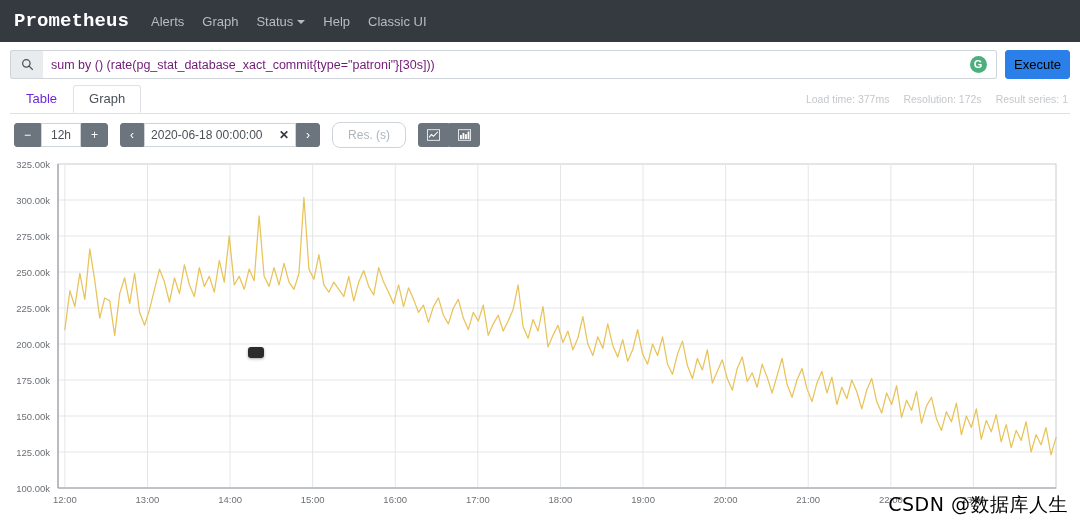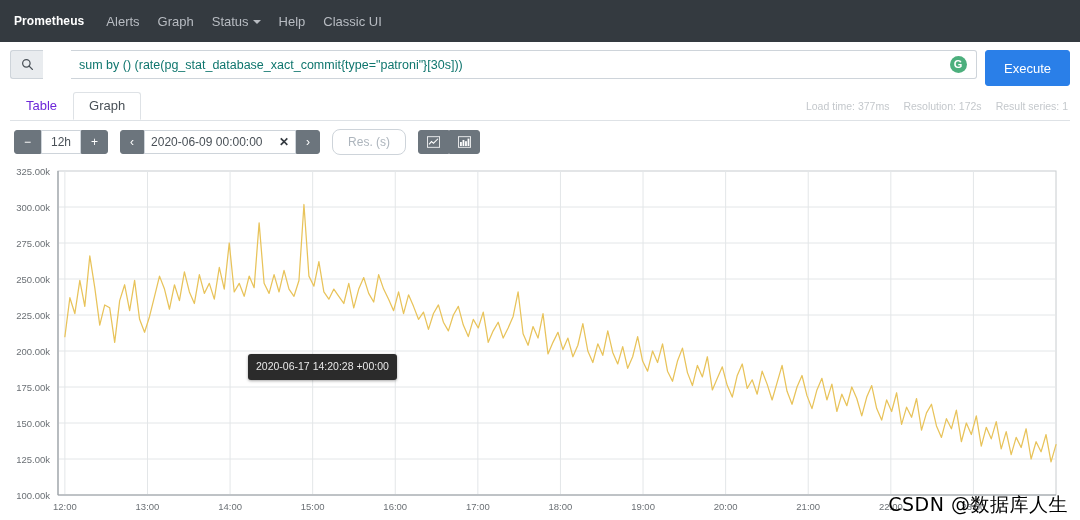--- a/index.html
+++ b/index.html
@@ -22,24 +22,25 @@
   .navbar {
     height: 42px;
     background: #343a40;
     display: flex;
     align-items: center;
     padding: 0 14px;
     box-sizing: border-box;
   }
   .brand {
     color: #ffffff;
-    font-size: 12px;
+    font-size: 19px;
     font-weight: bold;
     margin-right: 22px;
     letter-spacing: .1px;
+    font-family: Liberation Mono, monospace;
   }
   .nav-links {
     display: flex;
     align-items: center;
     gap: 18px;
   }
   .nav-link {
     color: #b8bcc2;
     font-size: 13px;
     text-decoration: none;
@@ -83,24 +84,23 @@
     flex: 1;
     border: 1px solid #ced4da;
     border-left: none;
     border-right: none;
     background: #fff;
     display: flex;
     align-items: center;
     padding: 0 8px;
     font-family: "Liberation Sans", sans-serif;
     font-size: 12.5px;
-    color: #0f766e;
+    color: #701a75;
     overflow: hidden;
     white-space: nowrap;
-    margin-left: 28px;
   }
   .metrics-explore {
     width: 36px;
     border: 1px solid #ced4da;
     border-left: none;
     border-radius: 0 3px 3px 0;
     background: #fff;
     display: flex;
     align-items: center;
     justify-content: center;
@@ -111,26 +111,26 @@
     background: #4caf7d;
     color: #fff;
     font-size: 11px;
     line-height: 17px;
     text-align: center;
     font-weight: bold;
   }
   .execute-btn {
     margin-left: 8px;
     background: #2a7fe8;
-    color: #ffffff;
+    color: #000000;
     border: 1px solid #2a7fe8;
     border-radius: 3px;
     font-size: 13px;
-    padding: 0 18px;
-    height: 36px;
+    padding: 0 8px;
+    height: 29px;
     cursor: pointer;
     font-family: "Liberation Sans", sans-serif;
   }
 
   
   .tabs-row {
     position: relative;
     height: 28px;
     padding: 0 10px;
     box-sizing: border-box;
@@ -318,21 +318,21 @@
 <div class="controls">
   <div class="btn-group">
     <div class="ctl bg-left">−</div>
     <div class="ctl light range-val">12h</div>
     <div class="ctl bg-right">+</div>
   </div>
 
   <div class="btn-group">
     <div class="ctl bg-left">‹</div>
     <div class="ctl light date-val">
-      <span>2020-06-09 00:00:00</span>
+      <span>2020-06-18 00:00:00</span>
       <span class="date-clear">✕</span>
     </div>
     <div class="ctl bg-right">›</div>
   </div>
 
   <div class="res-input" title="Res. (s)">Res. (s)</div>
 
   <div class="chart-toggle">
     <div class="ctl bg-left">
       <svg width="13" height="12" viewBox="0 0 16 14" aria-hidden="true">
@@ -408,17 +408,16 @@
       <text x="880.8137931034482" y="347" text-anchor="middle" class="tick-text">22:00</text>
       <line x1="963.4068965517241" y1="8" x2="963.4068965517241" y2="332" class="grid-line"></line>
       <line x1="963.4068965517241" y1="332" x2="963.4068965517241" y2="336" class="[object Object]"></line>
       <text x="963.4068965517241" y="347" text-anchor="middle" class="tick-text">23:00</text>
       <line x1="48" y1="8" x2="48" y2="332" class="axis-line"></line>
       <line x1="48" y1="332" x2="1046" y2="332" class="axis-line"></line>
       <path d="M54.88,173.60L59.86,134.72L64.84,150.56L69.82,117.44L74.80,143.36L79.79,92.96L84.77,124.64L89.75,162.08L94.73,141.92L99.71,144.80L104.69,179.36L109.67,137.60L114.65,121.76L119.63,147.68L124.61,117.44L129.59,156.32L134.57,169.28L139.55,153.44L144.53,133.28L149.51,113.12L154.49,126.08L159.47,146.24L164.45,121.76L169.43,137.60L174.41,108.80L179.39,128.96L184.38,140.48L189.36,111.68L194.34,130.40L199.32,120.32L204.30,136.16L209.28,104.48L214.26,126.08L219.24,80.00L224.22,128.96L229.20,120.32L234.18,133.28L239.16,113.12L244.14,124.64L249.12,59.84L254.10,120.32L259.08,130.40L264.06,111.68L269.04,128.96L274.02,107.36L279.00,126.08L283.99,133.28L288.97,117.44L293.95,41.50L298.93,113.12L303.91,123.20L308.89,98.72L313.87,128.96L318.85,136.16L323.83,126.08L328.81,133.28L333.79,140.48L338.77,120.32L343.75,144.80L348.73,126.08L353.71,114.56L358.69,130.40L363.67,139.04L368.65,111.68L373.63,126.08L378.61,136.16L383.60,147.68L388.58,128.96L393.56,150.56L398.54,131.84L403.52,143.36L408.50,156.32L413.48,149.12L418.46,166.40L423.44,150.56L428.42,141.92L433.40,159.20L438.38,167.84L443.36,152.00L448.34,143.36L453.32,162.08L458.30,173.60L463.28,156.32L468.26,164.96L473.24,149.12L478.22,179.36L483.20,167.84L488.19,159.20L493.17,175.04L498.15,164.96L503.13,153.44L508.11,128.96L513.09,170.72L518.07,182.24L523.05,163.52L528.03,175.04L533.01,150.56L537.99,190.88L542.97,179.36L547.95,169.28L552.93,186.56L557.91,175.04L562.89,193.76L567.87,182.24L572.85,160.64L577.83,188.00L582.81,199.52L587.80,180.80L592.78,192.32L597.76,167.84L602.74,189.44L607.72,200.96L612.70,183.68L617.68,205.28L622.66,193.76L627.64,173.60L632.62,198.08L637.60,208.16L642.58,188.00L647.56,199.52L652.54,180.80L657.52,208.16L662.50,218.24L667.48,198.08L672.46,185.12L677.44,209.60L682.42,222.56L687.40,202.40L692.39,213.92L697.37,193.76L702.35,226.88L707.33,215.36L712.31,203.84L717.29,222.56L722.27,234.08L727.25,212.48L732.23,200.96L737.21,225.44L742.19,216.80L747.17,231.20L752.15,208.16L757.13,221.12L762.11,236.96L767.09,219.68L772.07,202.40L777.05,228.32L782.03,241.28L787.01,224.00L792.00,212.48L796.98,232.64L801.96,245.60L806.94,226.88L811.92,215.36L816.90,236.96L821.88,221.12L826.86,248.48L831.84,231.20L836.82,242.72L841.80,224.00L846.78,235.52L851.76,252.80L856.74,234.08L861.72,222.56L866.70,245.60L871.68,257.12L876.66,236.96L881.64,248.48L886.62,229.76L891.60,261.44L896.59,244.16L901.57,254.24L906.55,235.52L911.53,267.20L916.51,249.92L921.49,241.28L926.47,262.88L931.45,274.40L936.43,255.68L941.41,265.76L946.39,247.04L951.37,278.72L956.35,260.00L961.33,271.52L966.31,252.80L971.29,283.04L976.27,264.32L981.25,275.84L986.23,258.56L991.21,285.92L996.20,268.64L1001.18,291.68L1006.16,274.40L1011.14,284.48L1016.12,265.76L1021.10,296.00L1026.08,278.72L1031.06,288.80L1036.04,271.52L1041.02,298.88L1046.00,281.60" stroke="#e8c35a" class="series-line"></path>
     </svg>
 
   <div class="tooltip">
-    <div>2020-06-17 14:20:28 +00:00</div>
   </div>
 </div>
 
 <div class="watermark">CSDN @数据库人生</div>
 
 </body></html>

